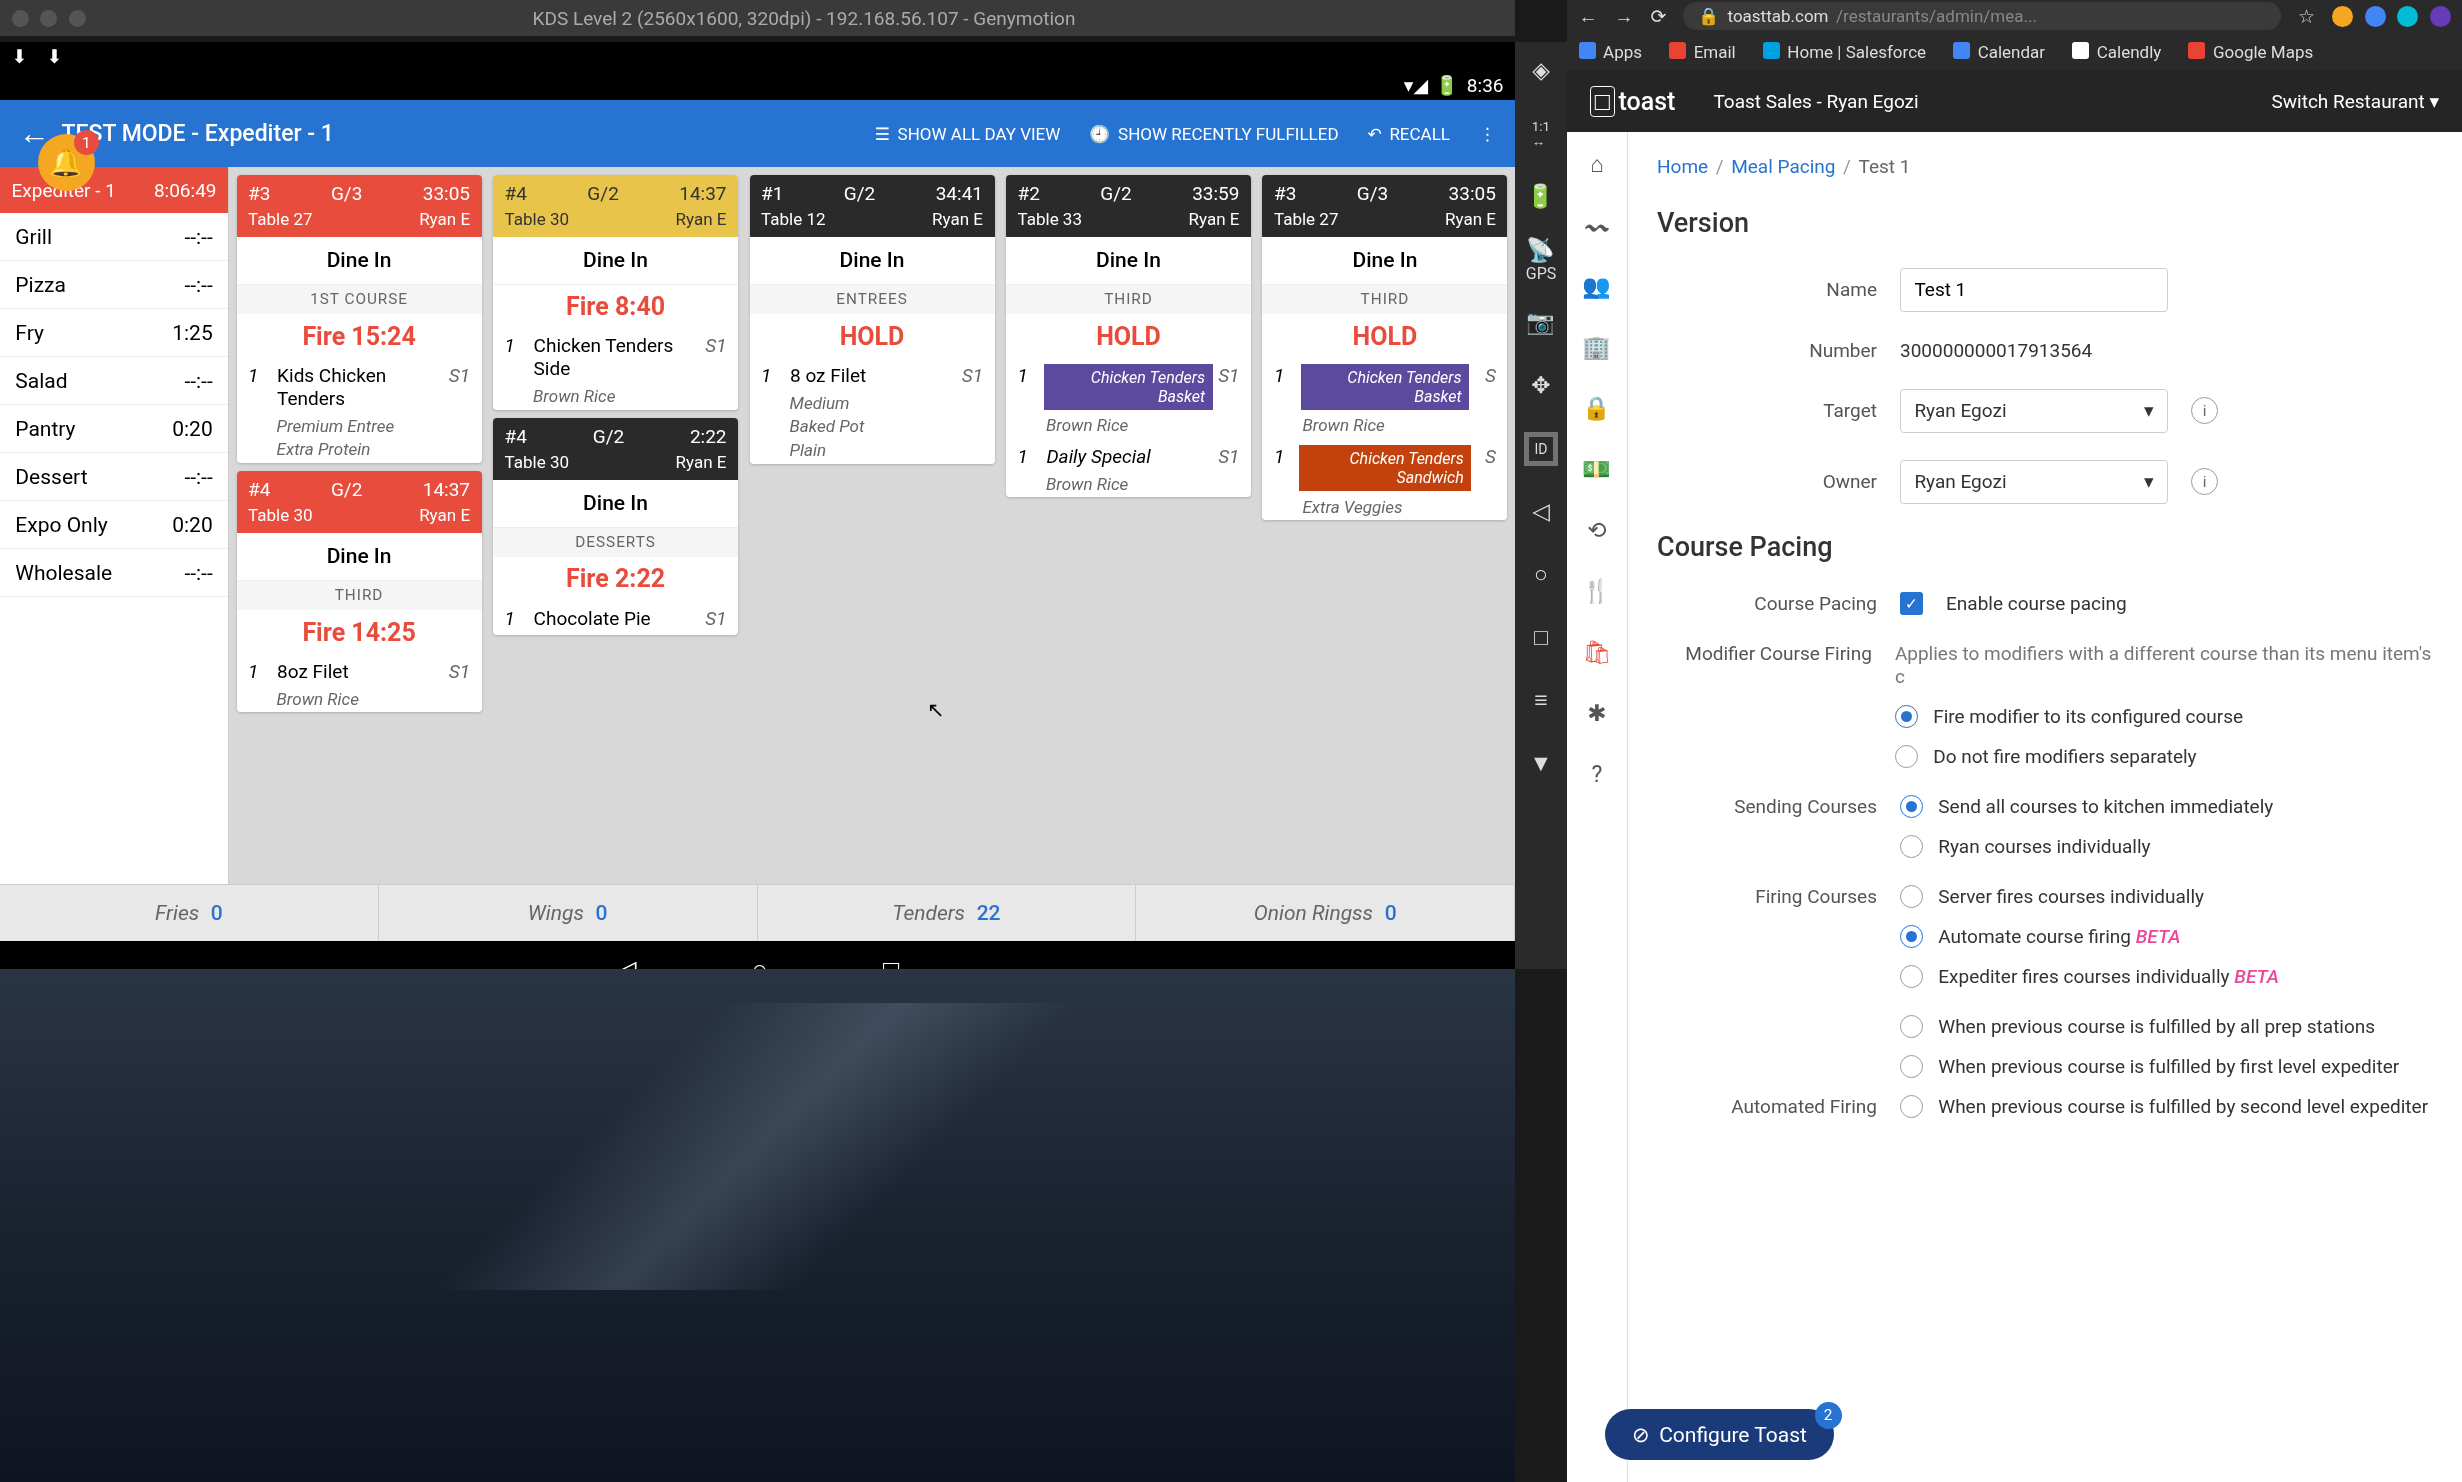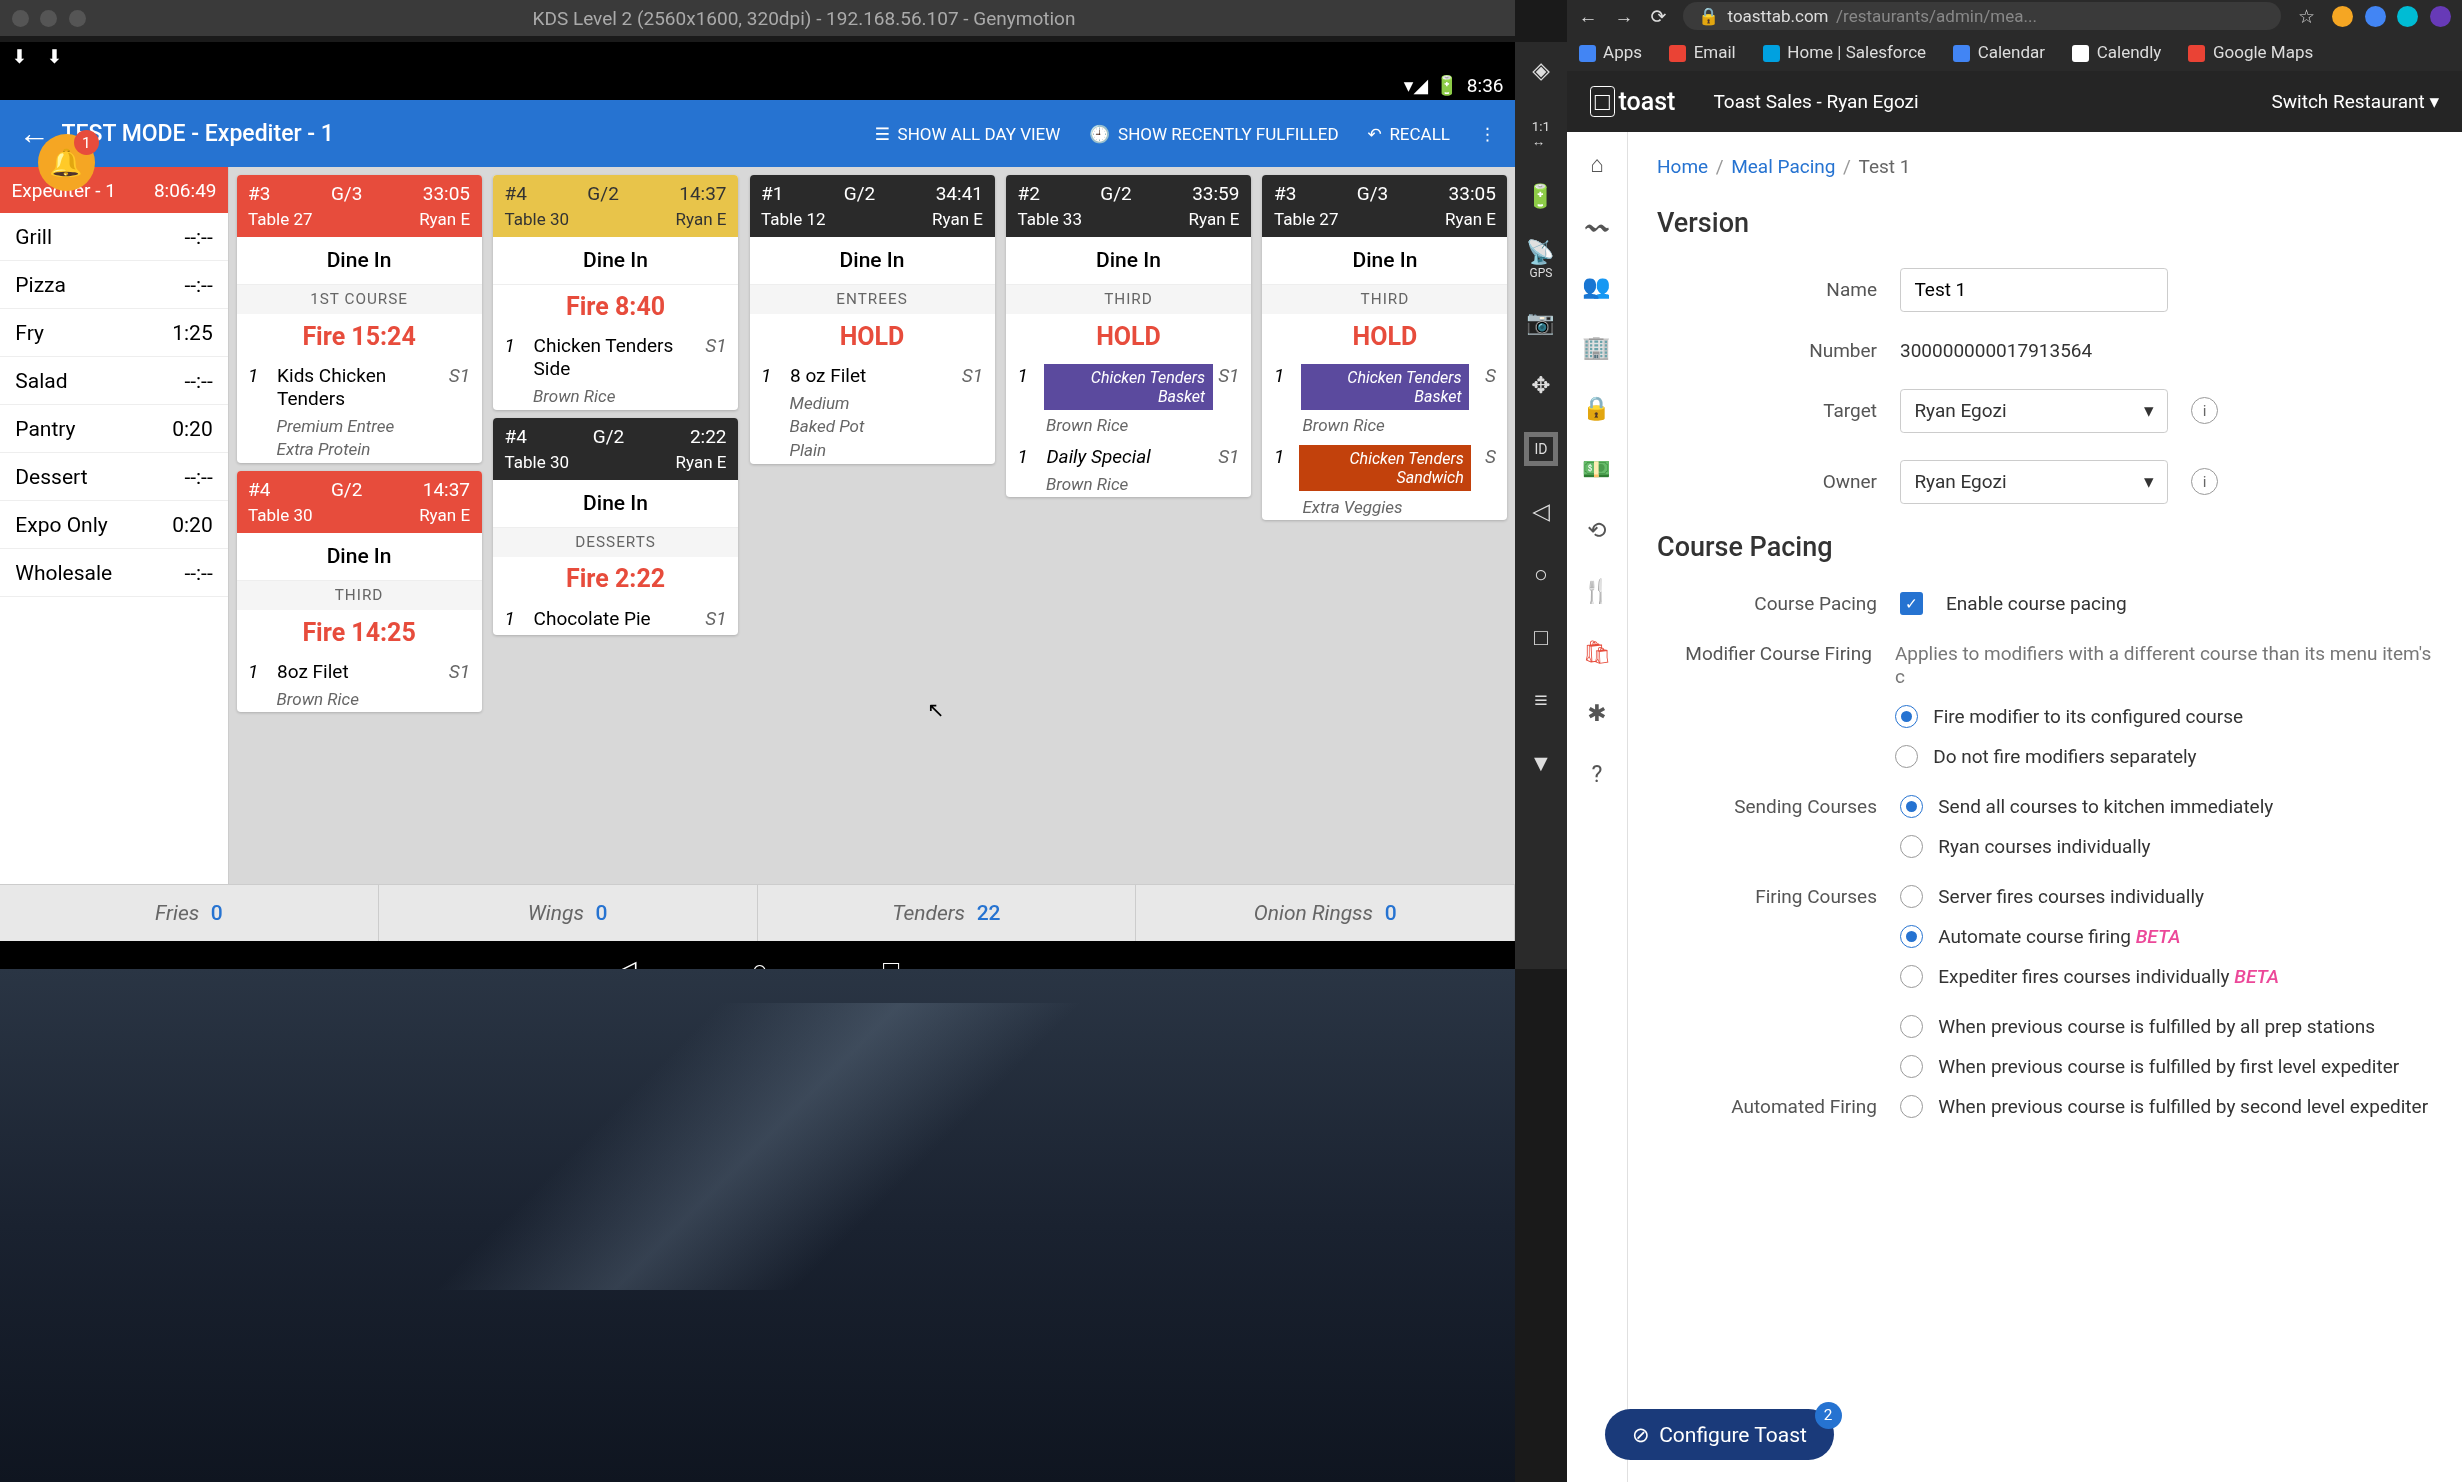--- a/index.html
+++ b/index.html
@@ -43,30 +43,30 @@
 .mod{padding:0 11.5px 3.8px 40px;font-size:17px;color:#666;font-style:italic}
 .chip{display:inline-block;padding:3.8px 7.6px;color:#fff;font-size:16px;font-style:italic;text-align:right;line-height:1.2}
 .chip-purple{background:#5b4a9e}
 .chip-orange{background:#c2410c}
 .footer-bar{height:57px;background:#e8e8e8;display:flex;font-size:21px;border-top:1px solid #ccc}
 .foot-item{flex:1;display:flex;align-items:center;justify-content:center;gap:11.5px;color:#666;font-style:italic;border-right:1px solid #ccc}
 .foot-num{color:#2673d1;font-weight:500;font-style:normal}
 .nav-bar{height:57px;background:#000;display:flex;align-items:center;justify-content:center;gap:115px;color:#fff;font-size:27px}
 .edge-toolbar{position:absolute;top:42px;left:1515px;width:52px;height:927px;background:#2a2a2a;display:flex;flex-direction:column;align-items:center;padding:11.5px 0;gap:29px;color:#ddd;font-size:23px}
 .edge-icon{width:34px;height:34px;display:flex;align-items:center;justify-content:center}
-.edge-txt{font-size:12px}
+.edge-txt{font-size:16px}
 .desktop-bg{position:absolute;top:969px;left:0;width:1515px;height:514px;background:linear-gradient(180deg,#2a3544 0%,#1a2230 50%,#0f1520 100%)}
 .wave{position:absolute;top:1003px;left:0;width:1515px;height:287px;background:linear-gradient(135deg,transparent 40%,rgba(120,140,160,0.3) 50%,transparent 60%)}
 .browser{position:absolute;top:0;left:1567px;width:895px;height:1483px;background:#fff;display:flex;flex-direction:column}
 .chrome-top{height:32.5px;background:#2a2a2a;display:flex;align-items:center;padding:0 11.5px;gap:17px;color:#ddd;font-size:19px}
 .url-bar{flex:1;background:#3a3a3a;border-radius:19px;padding:3.8px 15.3px;font-size:17px;display:flex;align-items:center;gap:7.6px}
 .chrome-ext{display:flex;gap:11.5px}
 .ext-dot{width:21px;height:21px;border-radius:50%}
 .bookmarks{height:38px;background:#2a2a2a;display:flex;align-items:center;padding:0 11.5px;gap:27px;color:#ddd;font-size:17px}
-.bm{display:flex;align-items:flex-end;gap:7.6px}
+.bm{display:flex;align-items:flex-start;gap:7.6px}
 .bm-icon{width:17px;height:17px;border-radius:2.9px}
 .toast-top{height:61px;background:#252525;display:flex;align-items:center;padding:0 23px;color:#fff}
 .toast-logo{font-size:25px;font-weight:500;display:flex;align-items:center;gap:3.8px}
 .toast-sales{margin-left:38px;font-size:19px}
 .toast-switch{margin-left:auto;font-size:19px}
 .toast-body{flex:1;display:flex;overflow:hidden}
 .toast-nav{width:61px;background:#fff;border-right:1px solid #e0e0e0;display:flex;flex-direction:column;align-items:center;padding:19px 0;gap:34px;color:#555;font-size:23px}
 .nav-ic{width:27px;height:27px;display:flex;align-items:center;justify-content:center}
 .nav-active{color:#e74c3c}
 .toast-content{flex:1;padding:23px 29px;overflow-y:auto;color:#333}

